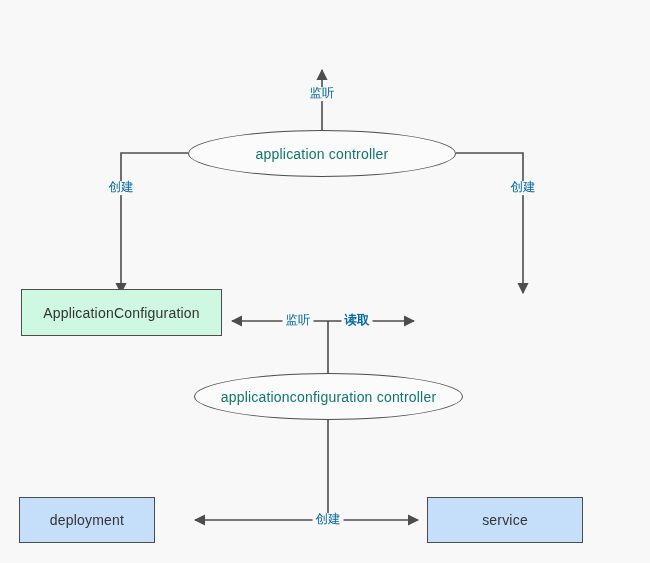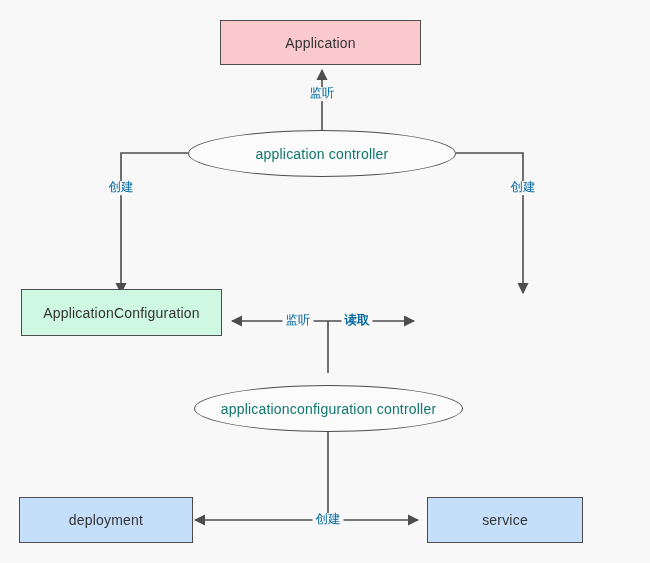--- a/index.html
+++ b/index.html
@@ -98,38 +98,35 @@
 
     <g>
       <path d="M 328 520 L 195 520" stroke="#4d4d4d" stroke-width="1.6" fill="none" marker-end="url(#arrow)"></path>
     </g>
 
     <g>
       <path d="M 328 520 L 418 520" stroke="#4d4d4d" stroke-width="1.6" fill="none" marker-end="url(#arrow)"></path>
     </g>
   </svg>
 
-  <div class="node-box" style="left:220px; top:20px; width:201px; height:45px; background:#fac9cd;">
-    <span>Application</span>
-  </div>
 
   <div class="node-ellipse" style="left:188px; top:130px; width:268px; height:47px;">
     <span>application controller</span>
   </div>
 
   <div class="node-box" style="left:21px; top:289px; width:201px; height:47px; background:#cff8e2;">
     <span>ApplicationConfiguration</span>
   </div>
 
 
-  <div class="node-ellipse" style="left:194px; top:385px; width:269px; height:47px;">
+  <div class="node-ellipse" style="left:194px; top:373px; width:269px; height:47px;">
     <span>applicationconfiguration controller</span>
   </div>
 
-  <div class="node-box" style="left:19px; top:497px; width:174px; height:46px; background:#c5dffb;">
+  <div class="node-box" style="left:19px; top:497px; width:136px; height:46px; background:#c5dffb;">
     <span>deployment</span>
   </div>
 
   <div class="node-box" style="left:427px; top:497px; width:156px; height:46px; background:#c5dffb;">
     <span>service</span>
   </div>
 
   <div class="edge-label" style="left:322px; top:94px; transform:translate(-50%,-50%);">
     <span>监听</span>
   </div>

